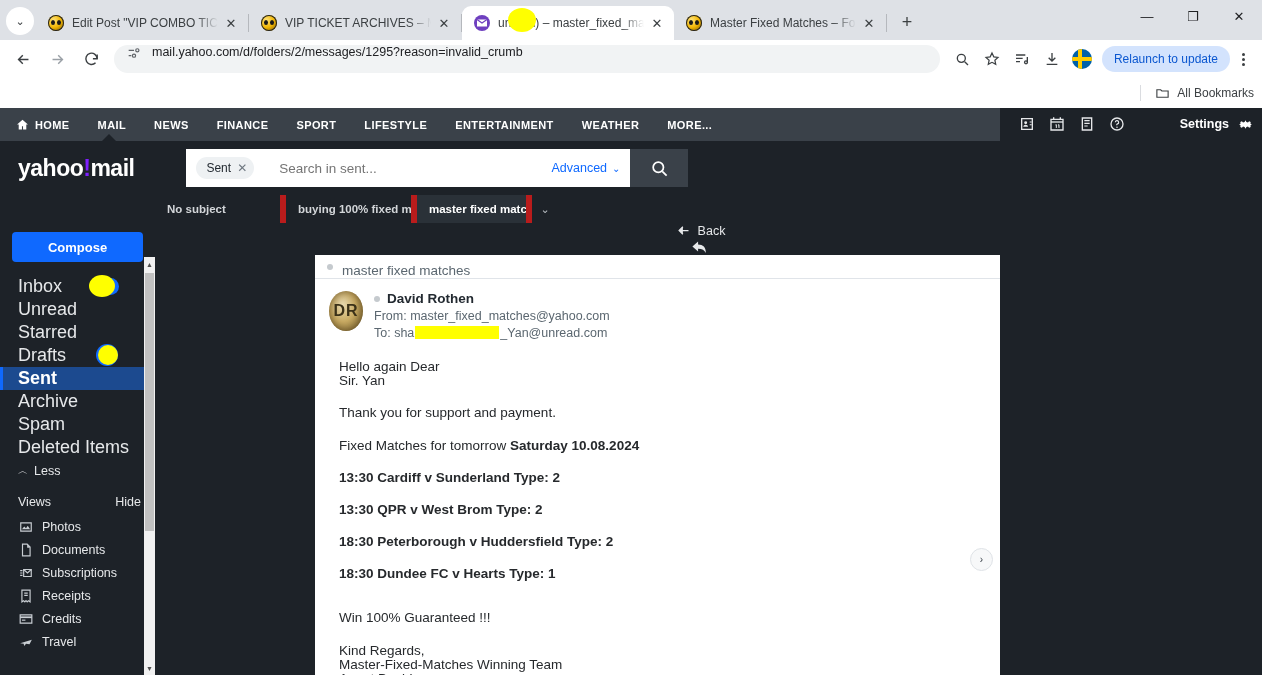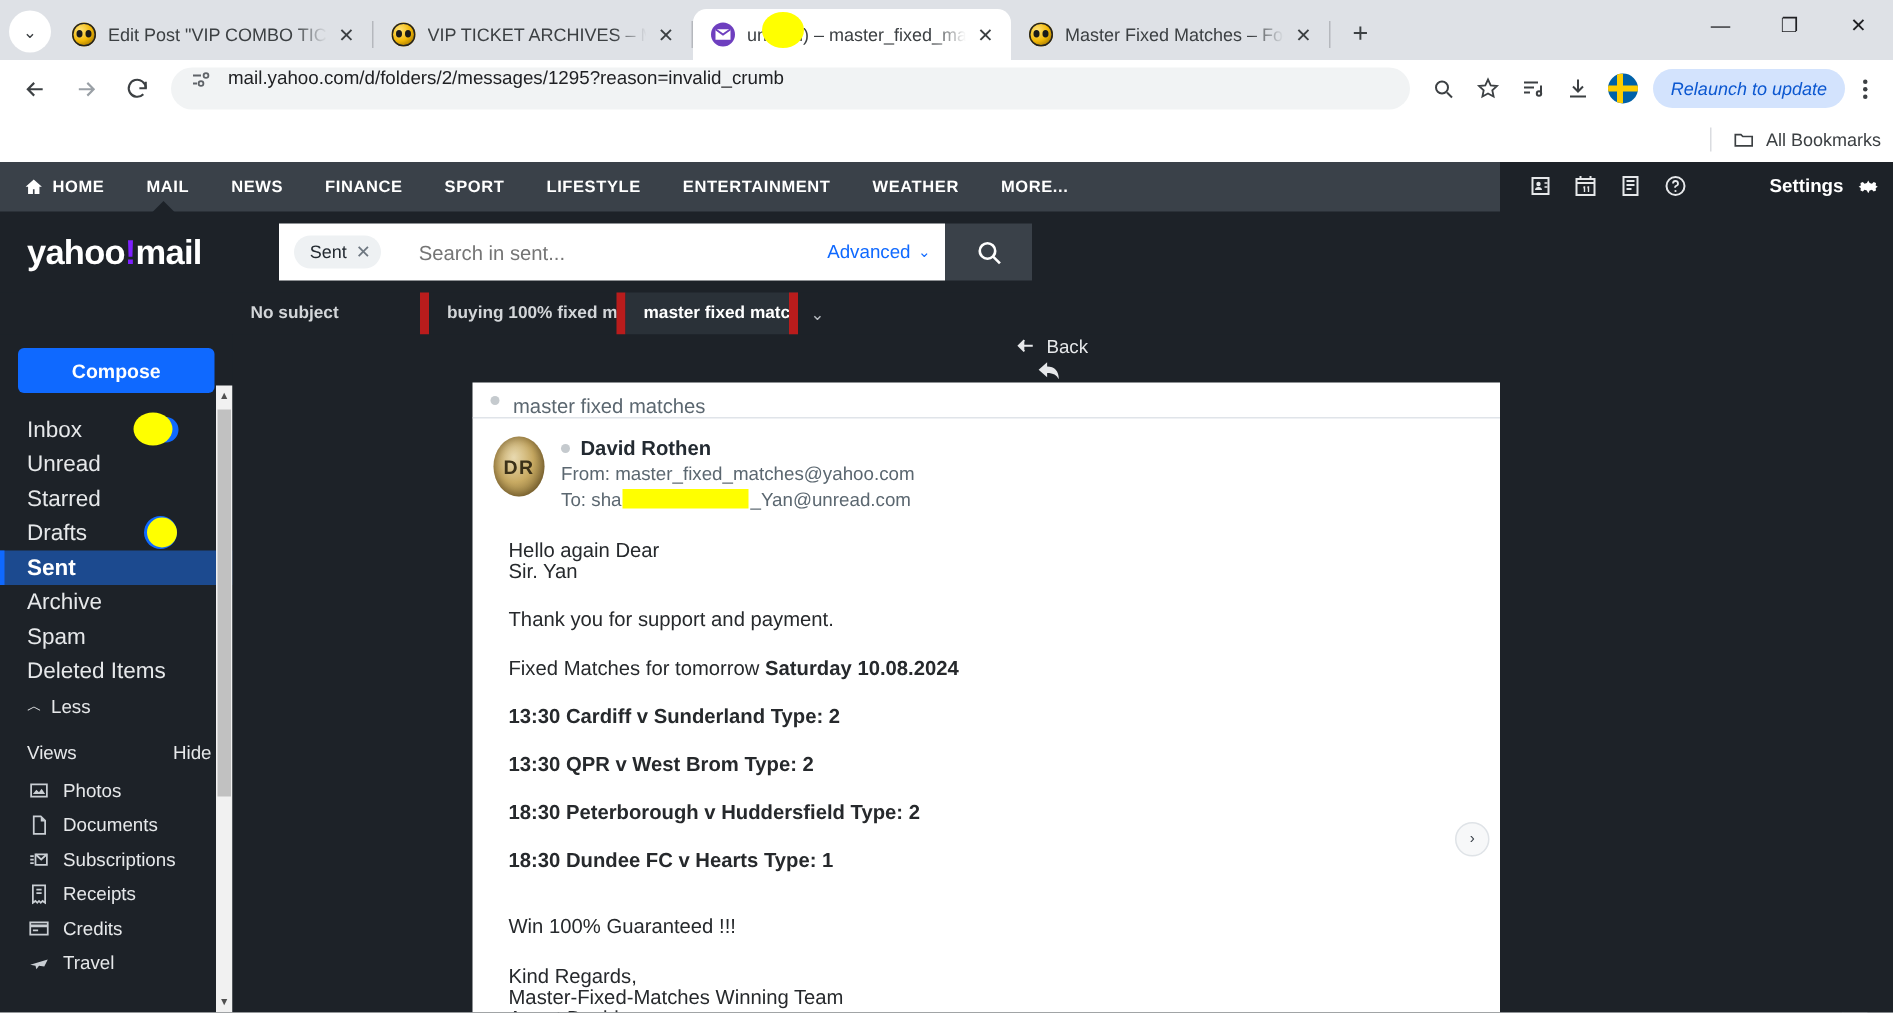--- a/index.html
+++ b/index.html
@@ -102,21 +102,21 @@
   }
   .profile-flag::before {
     content:""; position:absolute; left:6px; top:0; width:4px; height:100%; background:#fecc00;
   }
   .profile-flag::after {
     content:""; position:absolute; left:0; top:8px; width:100%; height:4px; background:#fecc00;
   }
   .relaunch {
     height: 26px; background:#d3e3fd; color:#0b57d0; border-radius:13px;
     display:flex; align-items:center; padding: 0 12px; font-size:12px;
-    margin-left: 6px; white-space:nowrap;font-style:italic;
+    margin-left: 6px; white-space:nowrap;
   }
   .kebab {
     width: 22px; height:28px; display:flex; flex-direction:column; gap:2px;
     align-items:center; justify-content:center; margin-left:2px;
   }
   .kebab i { width:3px; height:3px; background:#3c4043; border-radius:50%; display:block; }
 
   .bookmarkbar {
     height: 30px; background:#fff; display:flex; align-items:center;
     justify-content:flex-end; padding-right: 8px;
@@ -200,21 +200,21 @@
 
   
   .sidebar { width: 155px; background:#1d2228; position:relative; padding-top:9px; flex:0 0 auto; }
   .compose {
     margin: 0 12px 13px 12px; height: 30px; background:#0f69ff; color:#fff;
     border-radius:4px; display:flex; align-items:center; justify-content:center;
     font-size:13px; font-weight:bold;
   }
   .folder {
     height: 23px; display:flex; align-items:center; padding-left:18px;
-    font-size:15px; color:#e6e8ea; position:relative;
+    font-size:18px; color:#e6e8ea; position:relative;
   }
   .folder.active { background:#1c4a8f; color:#fff; font-weight:bold; border-left:3px solid #0f69ff; padding-left:15px; }
   .folder .redact { position:absolute; border-radius:50%; background:#ffff00; }
   .r-inbox { left:89px; top:0px; width:26px; height:22px; }
   .r-drafts { left:98px; top:1px; width:20px; height:20px; }
   .folder .badge-blue {
     position:absolute; border-radius:50%; background:#0f69ff;
   }
   .b-inbox { left:102px; top:3px; width:17px; height:17px; }
   .b-drafts { left:96px; top:0px; width:22px; height:22px; }
@@ -265,21 +265,21 @@
   .subjbar .txt { position:relative; top:4px; }
   .subjbar .right { margin-left:auto; display:flex; align-items:center; position:relative; top:4px; }
   .subjbar .right .lbl { font-size:11.5px; color:#9aa1a8; margin-right:8px; }
   .subjbar .right .star { color:#9aa1a8; font-size:12px; }
 
   .msghead { display:flex; padding: 12px 12px 0 14px; }
   .av {
     width: 34px; height:40px; border-radius:50%; flex:0 0 auto; margin-right:11px;
     background: radial-gradient(ellipse at 40% 35%, #e8d9b0 0%, #c9ab63 45%, #6e5a2a 100%);
     display:flex;align-items:center;justify-content:center;
-    color:#3b3118; font-size:13px; font-weight:bold; letter-spacing:1px;
+    color:#3b3118; font-size:16px; font-weight:bold; letter-spacing:1px;
     box-shadow: inset 0 0 8px rgba(60,40,10,.6);
   }
   .meta { flex:1 1 auto; min-width:0; }
   .meta .row1 { display:flex; align-items:center; }
   .meta .dot2 { width:6px;height:6px;border-radius:50%;background:#c5cace;margin-right:7px; }
   .meta .sender { font-size:13.5px; font-weight:bold; color:#232a31; }
   .meta .line { font-size:12.5px; color:#5b6770; margin-top:3px; }
   .redact-to {
     display:inline-block; background:#ffff00; height:13px; width:84px;
     vertical-align:-2px; margin: 0 1px;

